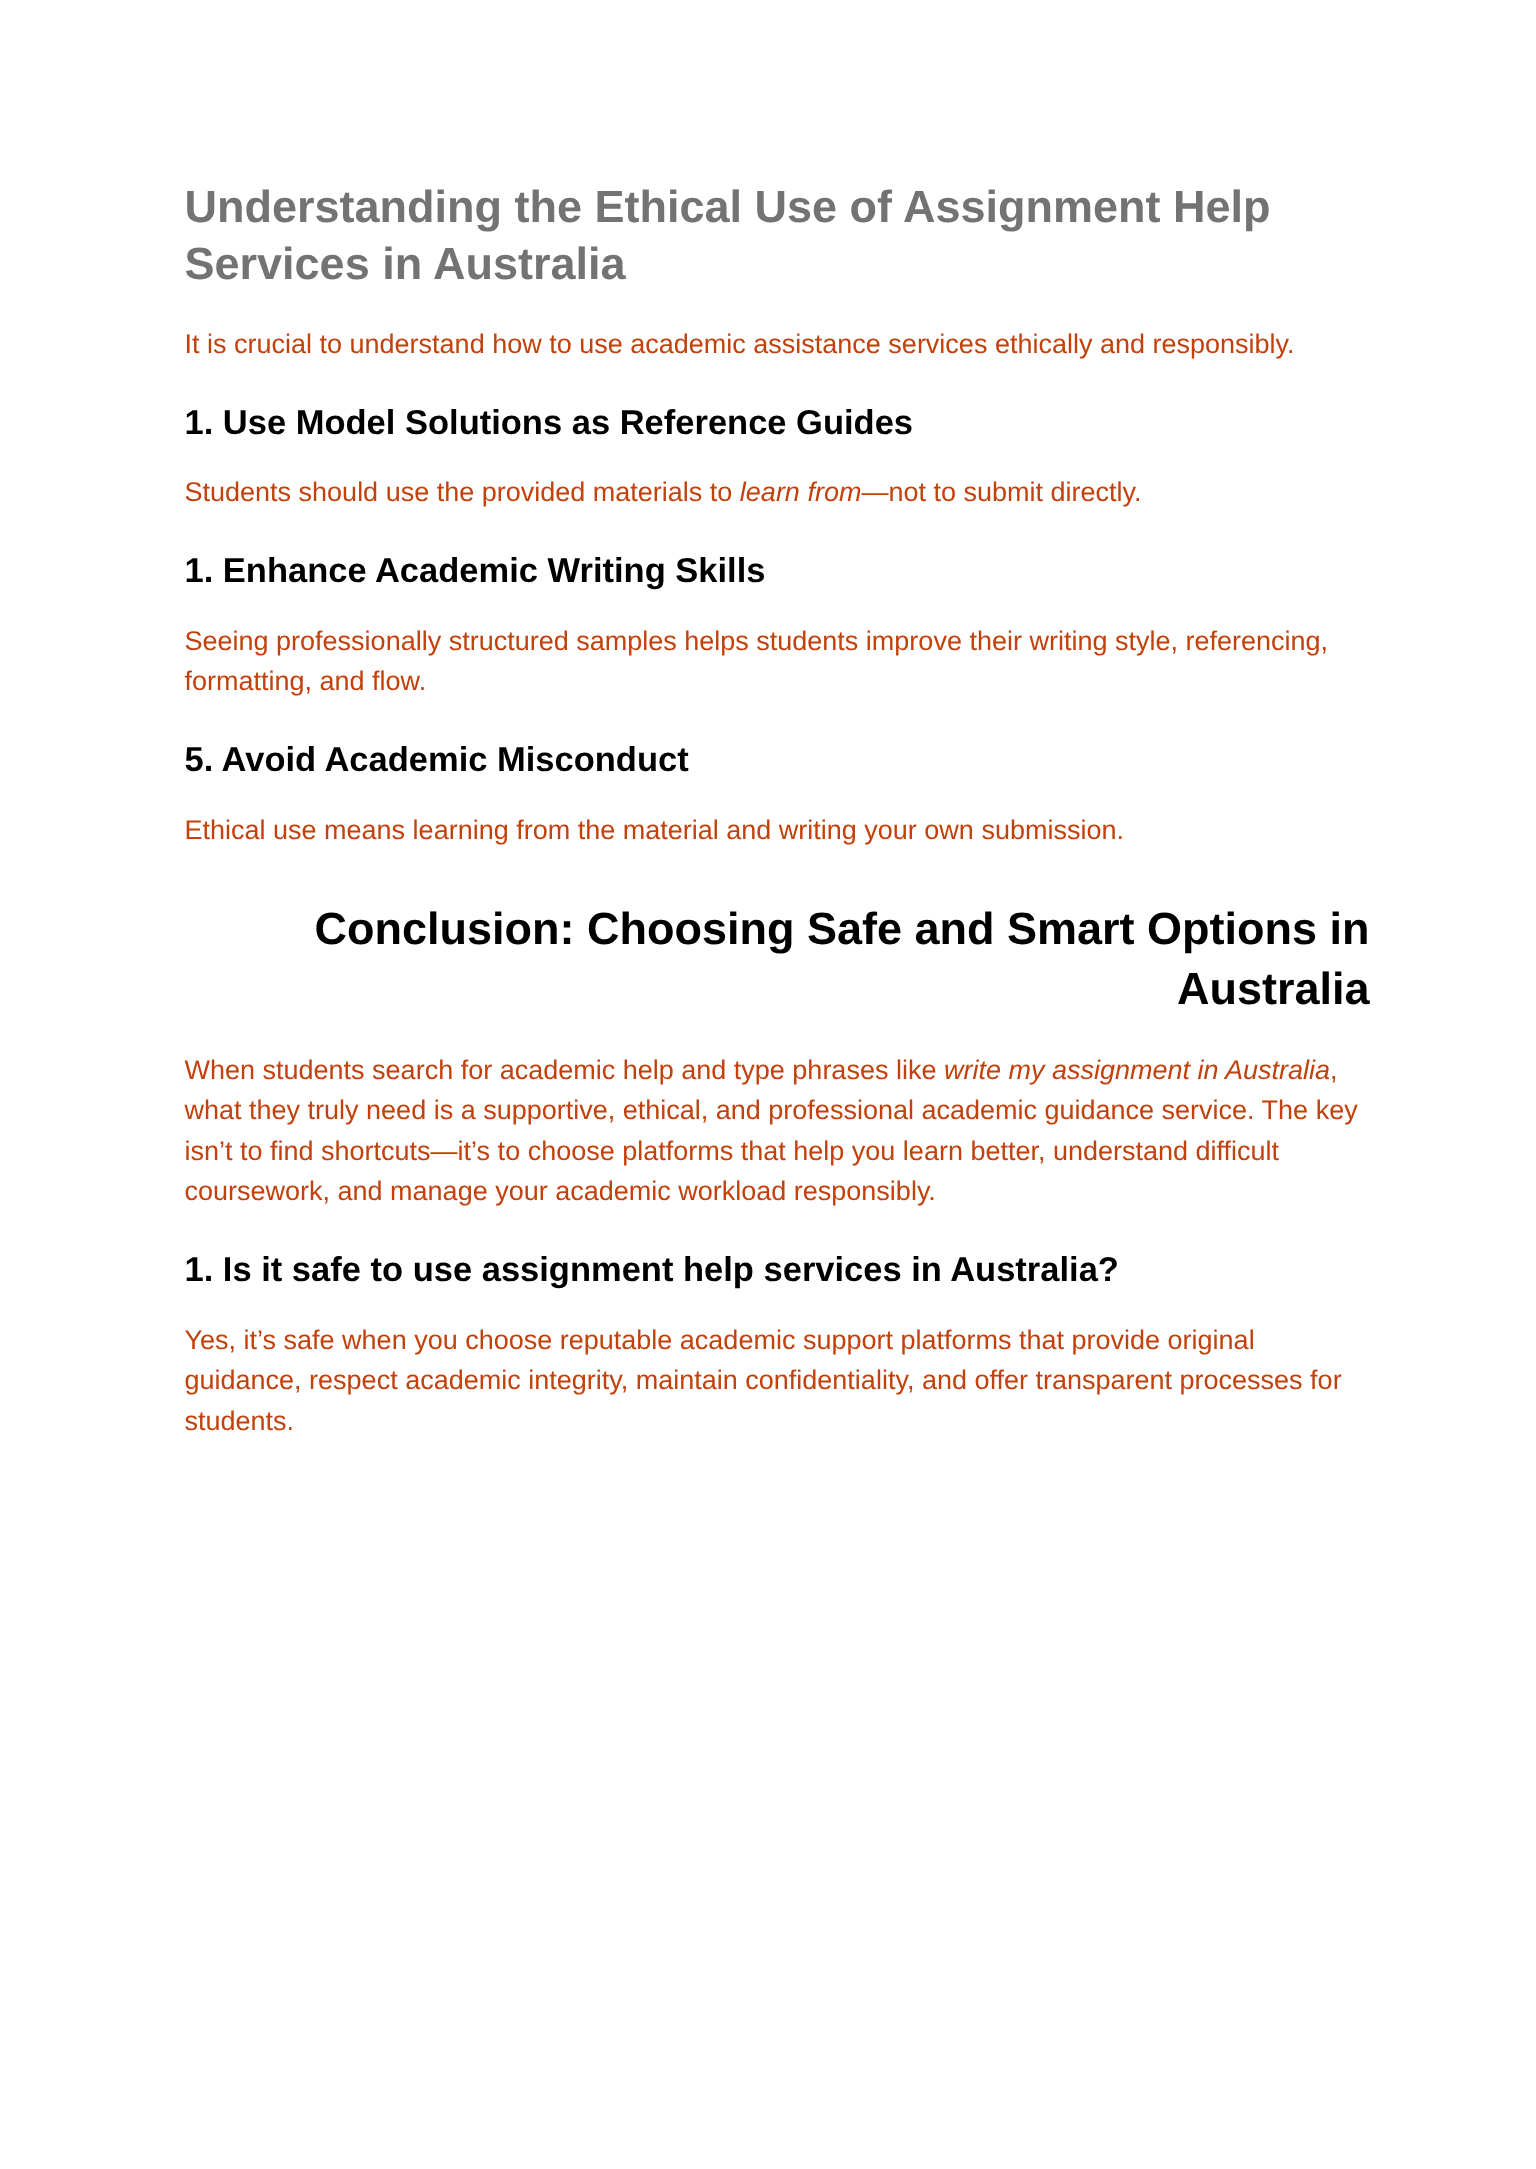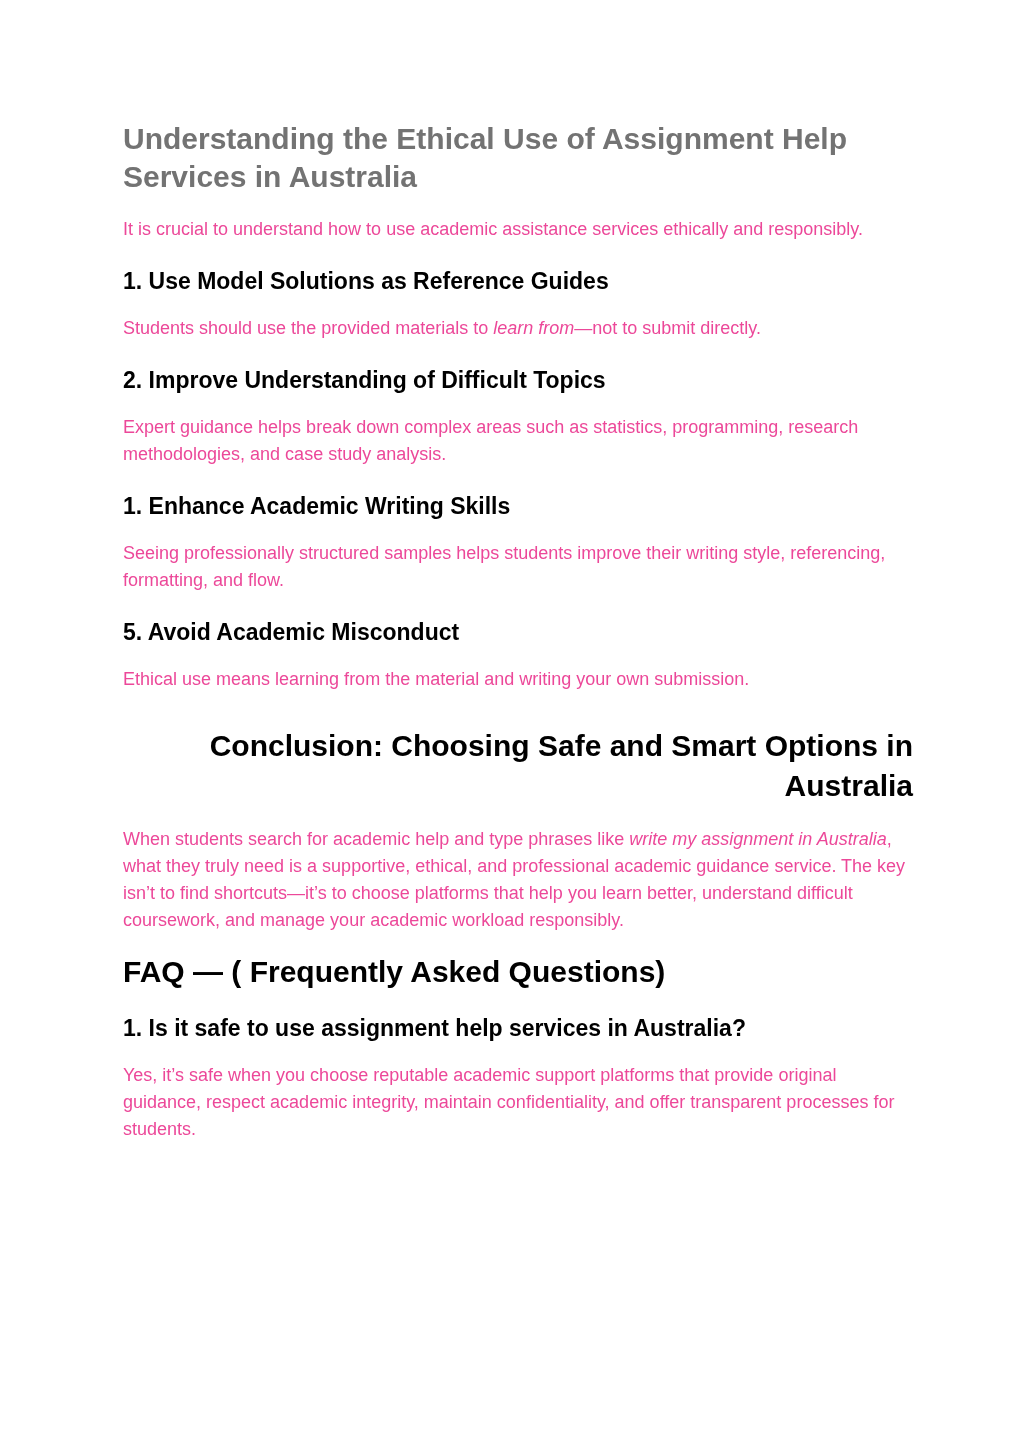--- a/index.html
+++ b/index.html
@@ -27,21 +27,21 @@
     line-height: 38px;
     font-weight: 700;
     margin: 0;
     color: #737373;
   }
   p.body-text {
     font-size: 18px;
     line-height: 27px;
     font-weight: 400;
     margin: 20px 0;
-    color: #ec4899;
+    color: #c2410c;
   }
   h3.sub-heading {
     font-size: 23px;
     line-height: 28px;
     font-weight: 700;
     margin: 24px 0 0 0;
     color: #000000;
   }
   h2.section-heading {
     font-size: 30px;
@@ -68,43 +68,38 @@
 
   <h1 class="doc-title">Understanding the Ethical Use of Assignment Help Services in Australia</h1>
 
   <p class="body-text">It is crucial to understand how to use academic assistance services ethically and responsibly.</p>
 
   <section>
     <h3 class="sub-heading">1. Use Model Solutions as Reference Guides</h3>
     <p class="body-text"><span>Students should use the provided materials to </span><em>learn from</em><span>—not to submit directly.</span></p>
   </section>
 
-  <section>
-    <h3 class="sub-heading">2. Improve Understanding of Difficult Topics</h3>
-    <p class="body-text">Expert guidance helps break down complex areas such as statistics, programming, research methodologies, and case study analysis.</p>
-  </section>
 
 
   <section>
     <h3 class="sub-heading">1. Enhance Academic Writing Skills</h3>
     <p class="body-text">Seeing professionally structured samples helps students improve their writing style, referencing, formatting, and flow.</p>
   </section>
 
   <section>
     <h3 class="sub-heading">5. Avoid Academic Misconduct</h3>
     <p class="body-text">Ethical use means learning from the material and writing your own submission.</p>
   </section>
 
   <section>
     <h2 class="section-heading">Conclusion: Choosing Safe and Smart Options in Australia</h2>
     <p class="body-text"><span>When students search for academic help and type phrases like </span><em>write my assignment in Australia</em><span>, what they truly need is a supportive, ethical, and professional academic guidance service. The key isn’t to find shortcuts—it’s to choose platforms that help you learn better, understand difficult coursework, and manage your academic workload responsibly.</span></p>
   </section>
 
   <section>
-    <h2 class="faq-heading">FAQ — ( Frequently Asked Questions)</h2>
 
     <div>
       <h3 class="sub-heading">1. Is it safe to use assignment help services in Australia?</h3>
       <p class="body-text">Yes, it’s safe when you choose reputable academic support platforms that provide original guidance, respect academic integrity, maintain confidentiality, and offer transparent processes for students.</p>
     </div>
   </section>
 
 </div>
 
 </body></html>

